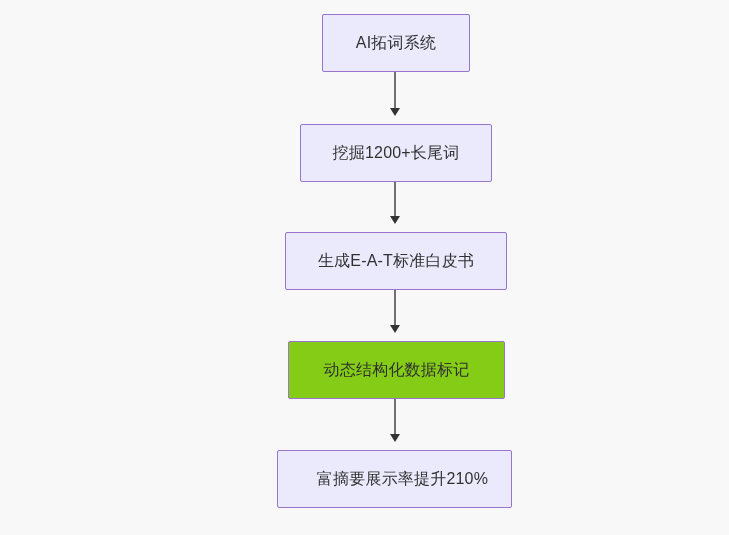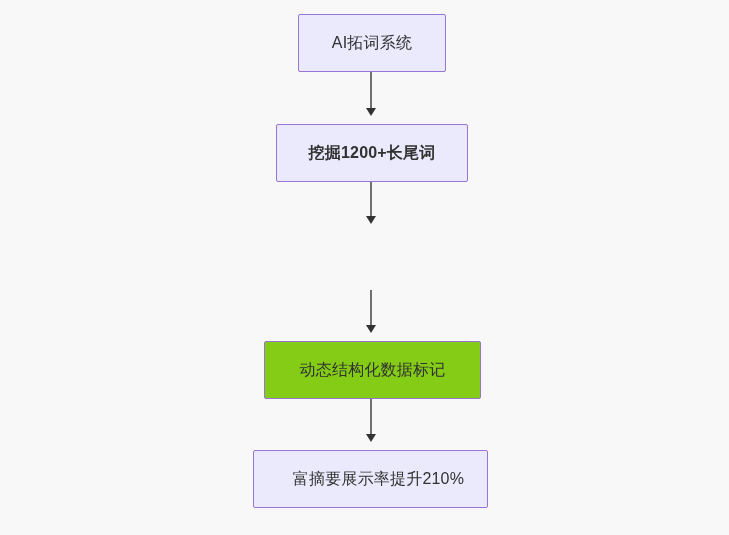--- a/index.html
+++ b/index.html
@@ -10,20 +10,21 @@
     width: 729px;
     height: 535px;
     background: #f8f8f8;
     font-family: "Liberation Sans", "DejaVu Sans", sans-serif;
     overflow: hidden;
   }
   #flow-canvas {
     position: relative;
     width: 660px;
     height: 535px;
+    margin-left: 24px;
   }
   .node {
     position: absolute;
     box-sizing: border-box;
     background: #ebeafd;
     border: 1.4px solid #9874d3;
     border-radius: 2px;
     display: flex;
     align-items: center;
     justify-content: center;
@@ -72,22 +73,25 @@
       <div class="edge-line" style="height: 36px; background: rgb(112, 112, 112);"></div>
       <div class="edge-arrow" style="top: 35px; border-top-color: rgb(51, 51, 51);"></div>
     </div>
     <div class="edge" style="left: 371px; top: 399px; height: 43px;">
       <div class="edge-line" style="height: 36px; background: rgb(112, 112, 112);"></div>
       <div class="edge-arrow" style="top: 35px; border-top-color: rgb(51, 51, 51);"></div>
     </div>
     <div class="node" style="left: 298px; top: 14px; width: 148px; height: 58px; background: rgb(235, 234, 253); border-color: rgb(152, 116, 211); color: rgb(49, 49, 49);">
       <span>AI拓词系统</span>
     </div>
-    <div class="node" style="left: 276px; top: 124px; width: 192px; height: 58px; background: rgb(235, 234, 253); border-color: rgb(152, 116, 211); color: rgb(49, 49, 49); font-weight: bold;">
+    <div class="node" style="left: 276px; top: 124px; width: 192px; height: 58px; background: rgb(235, 234, 253); border-color: rgb(152, 116, 211); color: rgb(49, 49, 49);">
       <span>挖掘1200+长尾词</span>
+    </div>
+    <div class="node" style="left: 261px; top: 232px; width: 222px; height: 58px; background: rgb(235, 234, 253); border-color: rgb(152, 116, 211); color: rgb(49, 49, 49);">
+      <span>生成E-A-T标准白皮书</span>
     </div>
     <div class="node" style="left: 264px; top: 341px; width: 217px; height: 58px; background: #84cc16; border-color: rgb(152, 116, 211); color: rgb(49, 49, 49);">
       <span>动态结构化数据标记</span>
     </div>
     <div class="node" style="left: 253px; top: 450px; width: 235px; height: 58px; background: rgb(235, 234, 253); border-color: rgb(152, 116, 211); color: rgb(49, 49, 49); padding-left: 16px;">
       <span>富摘要展示率提升210%</span>
     </div>
   </div>
 
 </body></html>

